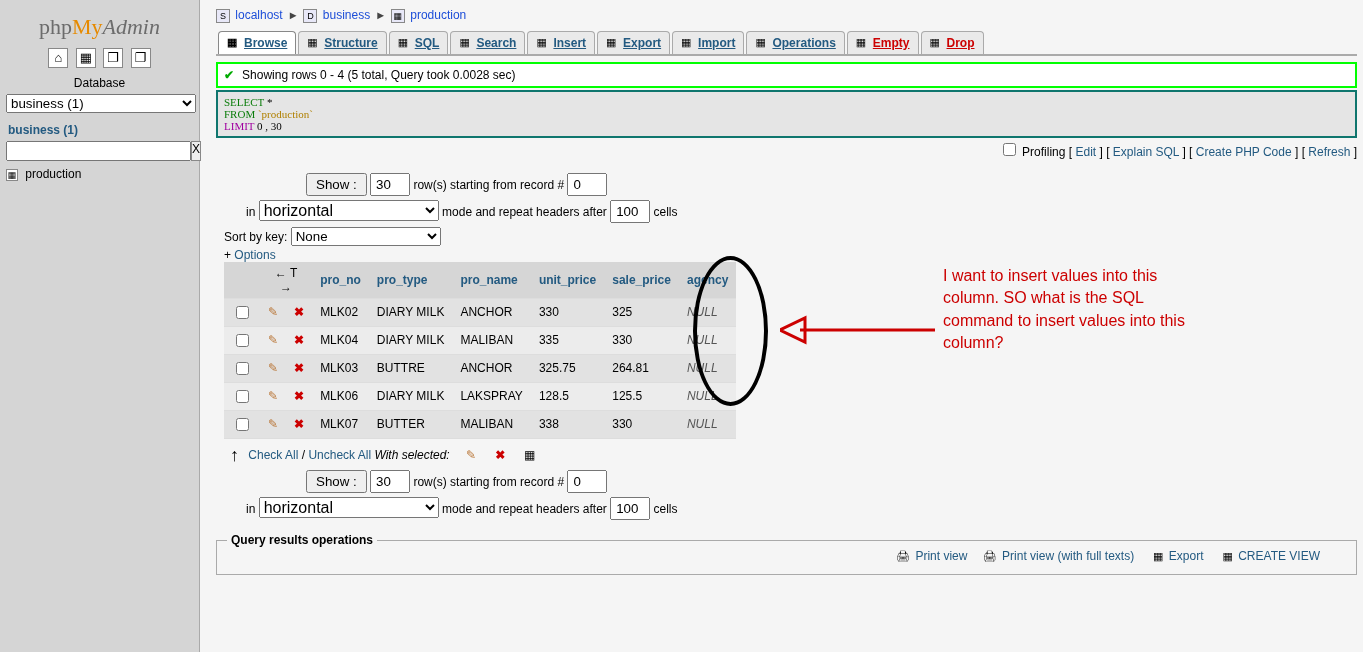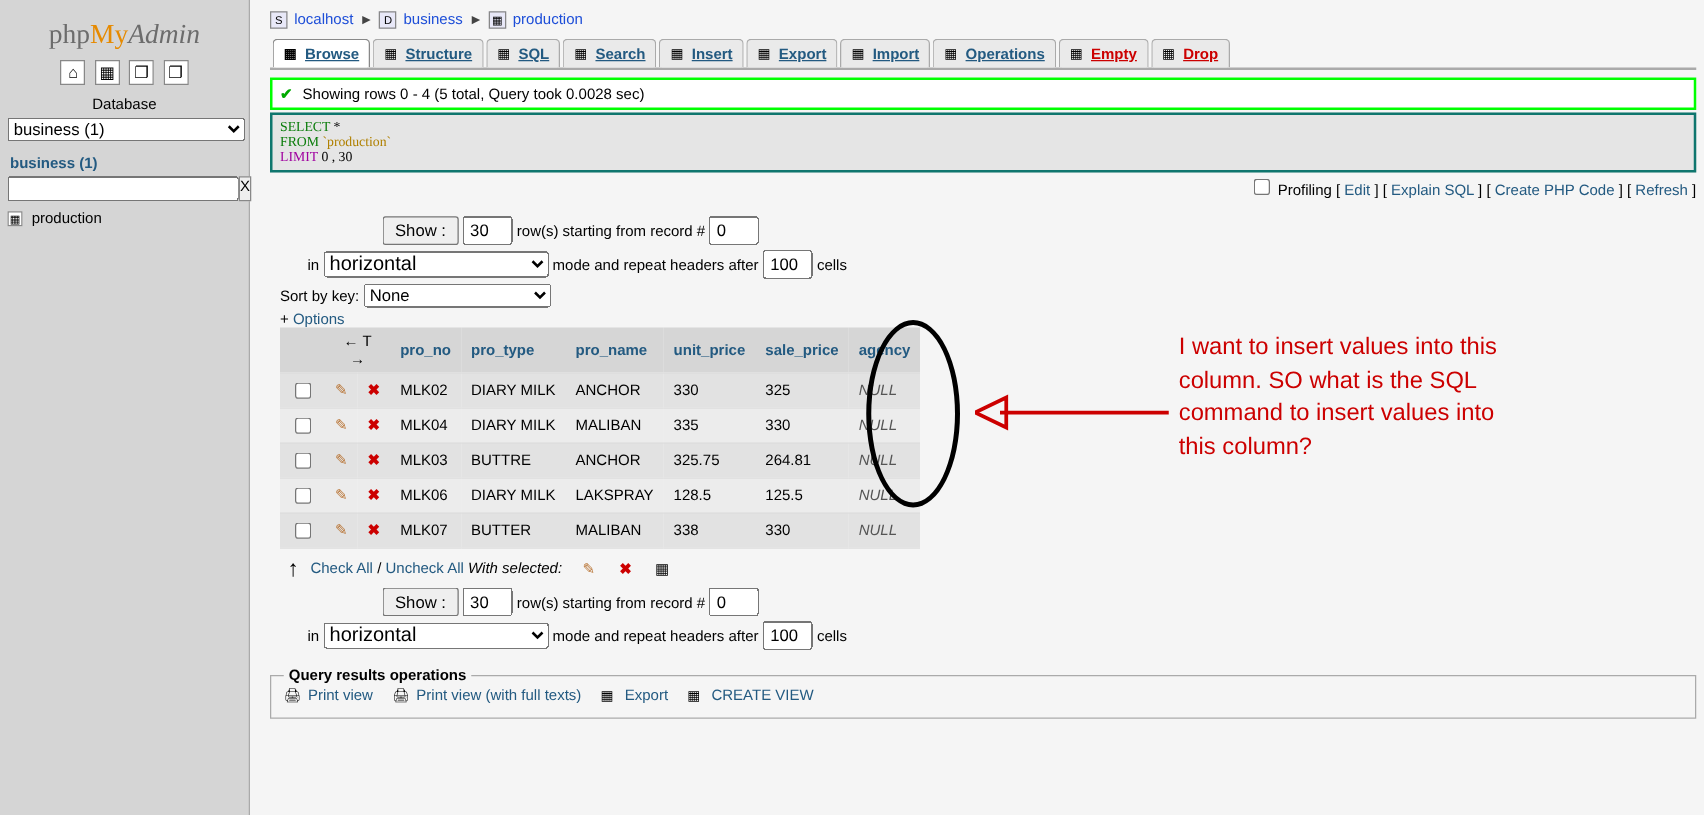--- a/index.html
+++ b/index.html
@@ -151,22 +151,23 @@
   .tablefoot a { color:#235a81;}
   .tablefoot em { font-style: italic; }
   .tablefoot .editic, .tablefoot .delic, .tablefoot .exic {
     display:inline-block; width:16px; text-align:center;
   }
 
   
   .qops {
     border: 1px solid #aaa;
     margin-top: 20px;
-    padding: 8px 10px 10px;
+    padding: 8px 24px 10px;
     position: relative;
+    text-align: right;
   }
   .qops .legend {
     position: absolute; top: -8px; left: 10px;
     background: #f5f5f5; padding: 0 4px;
     font-weight: bold;
   }
   .qops a { color:#235a81; margin-right: 12px; }
   .qops .qicon { display:inline-block; width:14px; height:14px; margin-right:2px; vertical-align:middle; font-size:11px;}
 
   
@@ -182,21 +183,21 @@
     position: absolute;
     left: 780px; top: 310px;
     pointer-events: none;
   }
   .anno-text {
     position: absolute;
     left: 943px; top: 265px;
     width: 260px;
     color: #cc0000;
     font-family: "Segoe UI", sans-serif;
-    font-size: 19px;
+    font-size: 16px;
     line-height: 1.4;
     pointer-events: none;
   }
 </style>
 </head>
 <body>
 
 <div class="sidebar">
   <div class="logo">
     <span class="p1">php</span><span class="p2">My</span><span class="p3">Admin</span>

